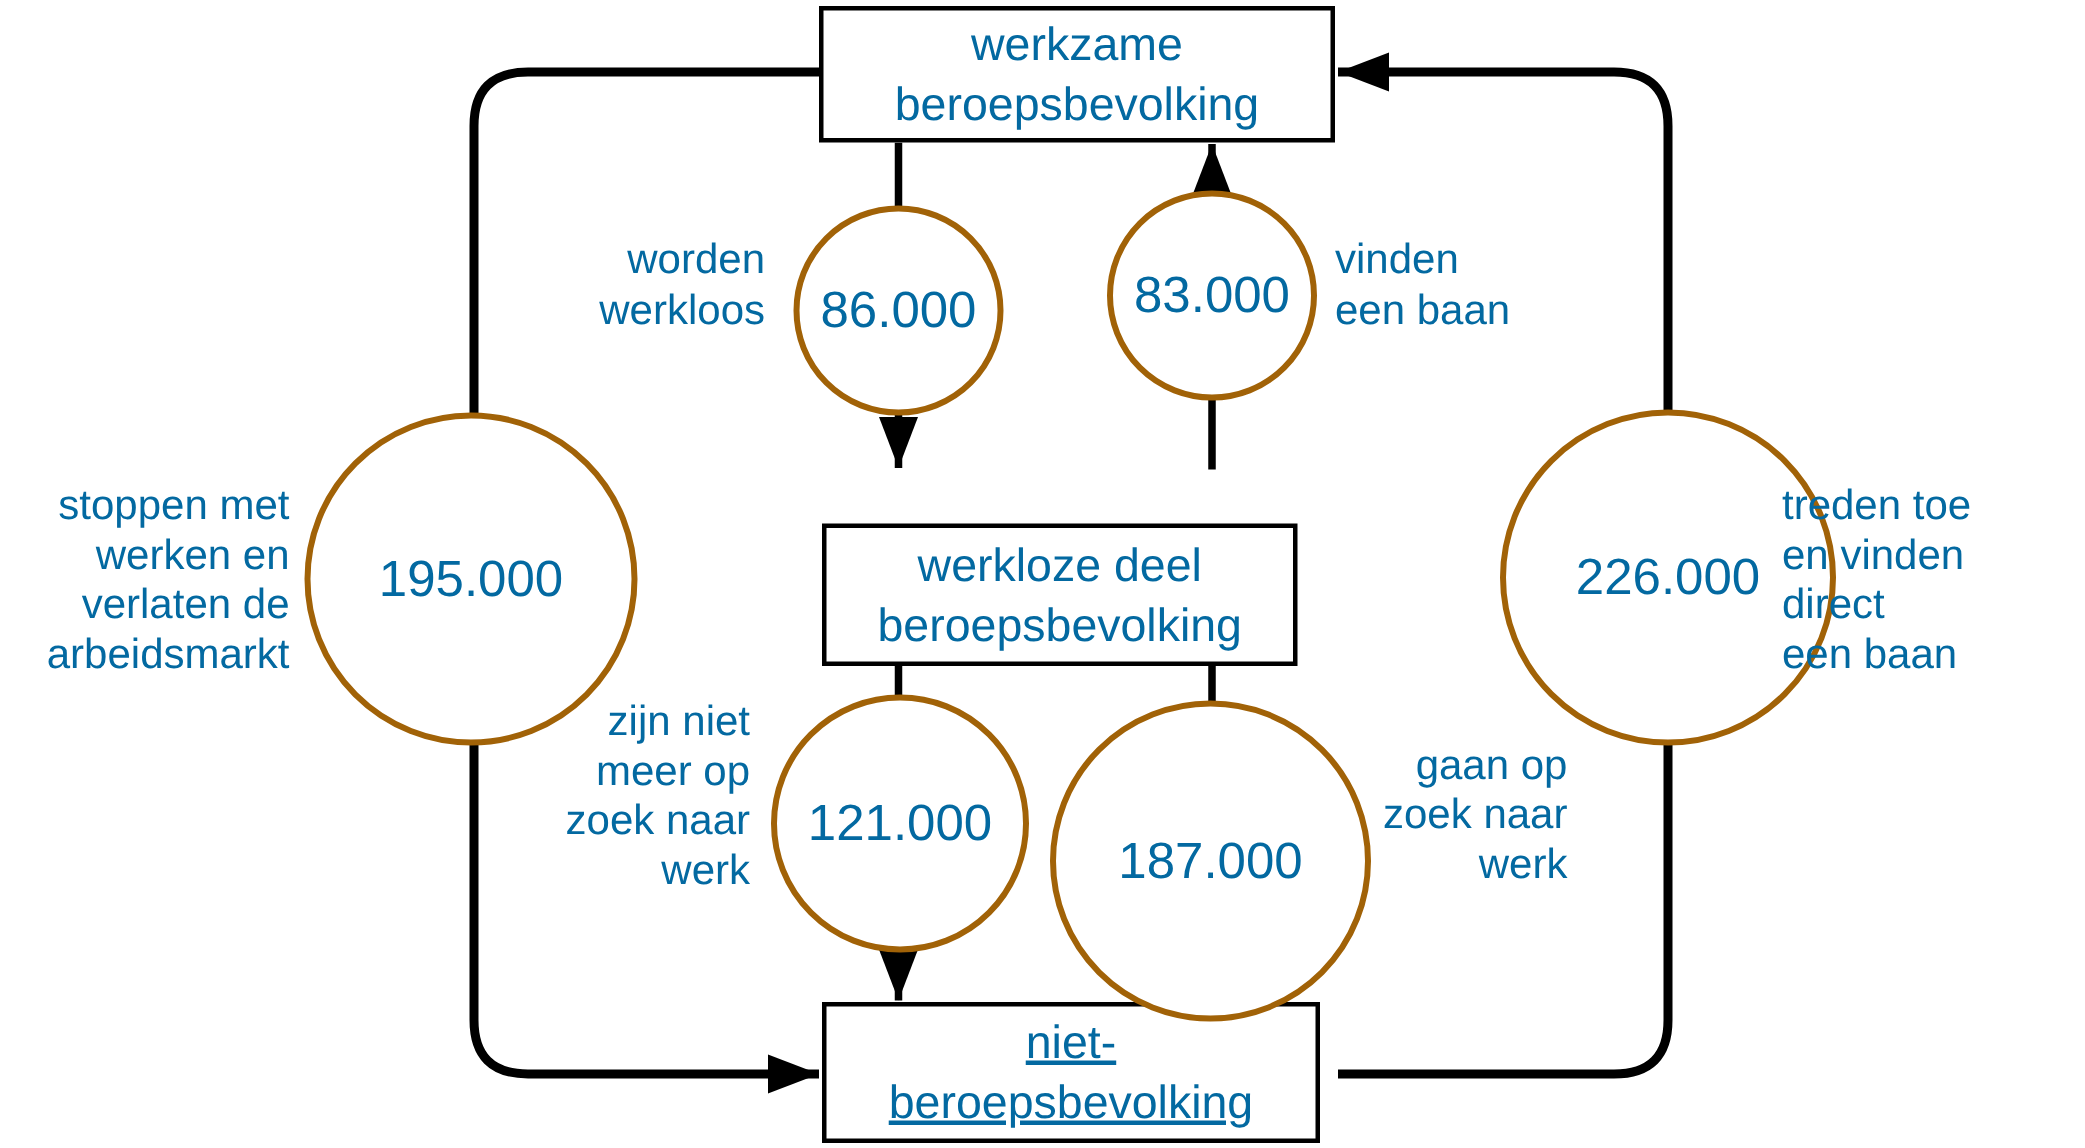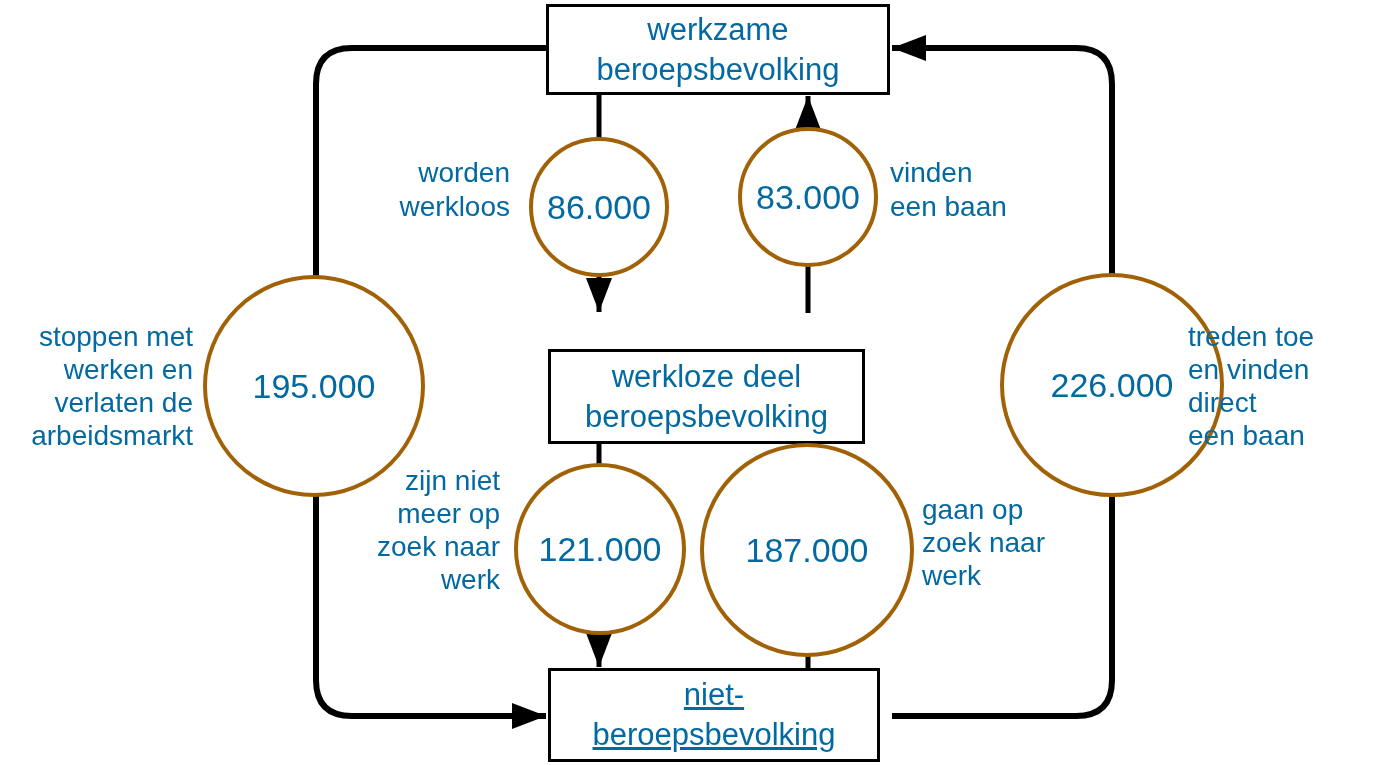--- a/index.html
+++ b/index.html
@@ -60,28 +60,28 @@
 
   #box-top { left: 546px; top: 4px;   width: 344px; height: 91px; }
   #box-mid { left: 548px; top: 313px; width: 317px; height: 95px; margin-top: 36px; }
   #box-bot { left: 548px; top: 668px; width: 332px; height: 94px; text-decoration: underline; }
 
   #c86  { left: 529px;  top: 137px; width: 140px; height: 140px; }
   #c83  { left: 738px;  top: 127px; width: 140px; height: 140px; }
   #c195 { left: 203px;  top: 275px; width: 222px; height: 222px; }
   #c226 { left: 1000px; top: 273px; width: 224px; height: 224px; }
   #c121 { left: 514px;  top: 463px; width: 172px; height: 172px; }
-  #c187 { left: 700px;  top: 443px; width: 214px; height: 214px; }
+  #c187 { left: 700px;  top: 467px; width: 214px; height: 214px; }
 
   #l-worden  { right: 880px;  top: 156px; }
   #l-vinden  { left: 890px;   top: 156px; }
   #l-stoppen { right: 1197px; top: 320px; line-height: 33px; }
   #l-treden  { left: 1188px;  top: 320px; line-height: 33px; }
   #l-zijn    { right: 890px;  top: 464px; line-height: 33px; }
-  #l-gaan    { left: 922px;   top: 493px; line-height: 33px; }
+  #l-gaan    { left: 922px;   top: 493px; line-height: 33px; text-align: right; }
 </style>
 </head>
 <body>
 
 <div class="stage">
 
   <svg class="wires" width="1390" height="765" viewBox="0 0 1390 765">
     <defs>
       <marker id="arrow" markerUnits="userSpaceOnUse" markerWidth="40" markerHeight="30" refX="34" refY="14" orient="auto">
         <path d="M0,1 L34,14 L0,27 Z" fill="#000000"></path>

